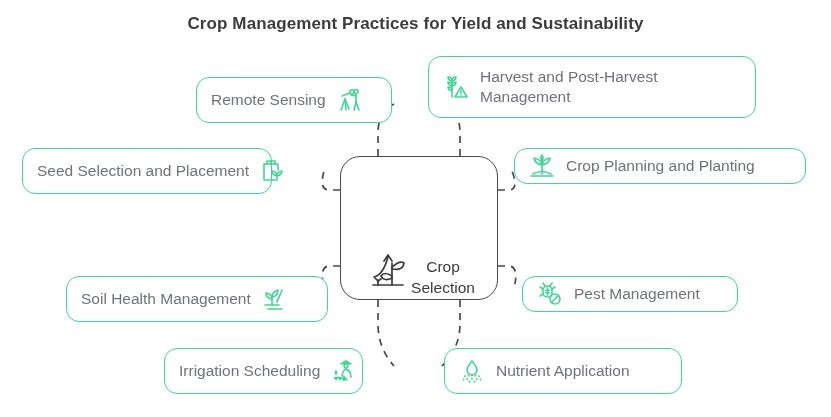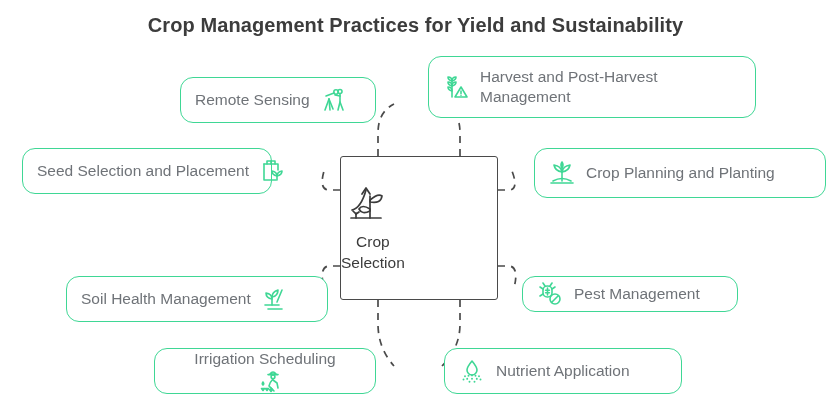--- a/index.html
+++ b/index.html
@@ -15,21 +15,21 @@
     font-family: "Liberation Sans", sans-serif;
     -webkit-font-smoothing: antialiased;
   }
 
   #page-title {
     position: absolute;
     top: 14px;
     left: 0;
     width: 831px;
     text-align: center;
-    font-size: 20px;
+    font-size: 17px;
     font-weight: bold;
     color: #3c3c3c;
     letter-spacing: 0.1px;
   }
 
   
   #connector-layer {
     position: absolute;
     left: 0;
     top: 0;
@@ -66,47 +66,47 @@
   
   #center-node {
     position: absolute;
     left: 340px;
     top: 156px;
     width: 158px;
     height: 144px;
     box-sizing: border-box;
     background: #ffffff;
     border: 1.7px solid #4a4a4a;
-    border-radius: 3px;
+    border-radius: 20px;
     z-index: 4;
     display: flex;
-    flex-direction: column;
-    align-items: flex-start;
+    flex-direction: row;
+    align-items: flex-end;
     justify-content: center;
   }
   #center-node .center-ico {
     width: 48px;
     height: 44px;
     margin-bottom: 6px;
   }
   #center-node .center-label {
     text-align: center;
     font-size: 15.5px;
     line-height: 1.34;
     color: #3b3b3b;
   }
 
   
-  #node-remote-sensing          { left: 180px; top: 77px;  width: 196px; height: 46px; }
+  #node-remote-sensing          { left: 196px; top: 77px;  width: 196px; height: 46px; }
   #node-harvest                 { left: 428px; top: 56px;  width: 328px; height: 62px; }
   #node-seed-selection          { left: 22px;  top: 148px; width: 250px; height: 46px; }
-  #node-crop-planning           { left: 514px; top: 148px; width: 292px; height: 50px; margin-left: 20px; }
+  #node-crop-planning           { left: 514px; top: 148px; width: 292px; height: 36px; }
   #node-soil-health             { left: 66px;  top: 276px; width: 262px; height: 46px; }
   #node-pest-management         { left: 522px; top: 276px; width: 216px; height: 36px; }
-  #node-irrigation-scheduling   { left: 154px; top: 348px; width: 222px; height: 46px; flex-direction: column; }
+  #node-irrigation-scheduling   { left: 164px; top: 348px; width: 199px; height: 46px; }
   #node-nutrient-application    { left: 444px; top: 348px; width: 238px; height: 46px; text-align: right; }
 </style>
 </head>
 <body>
 
 <div id="page-title">Crop Management Practices for Yield and Sustainability</div>
 
 <svg id="connector-layer" viewBox="0 0 831 417" xmlns="http://www.w3.org/2000/svg">
   <g fill="none" stroke="#4a4a4a" stroke-width="1.7" stroke-dasharray="7,6" stroke-linecap="butt">
 

